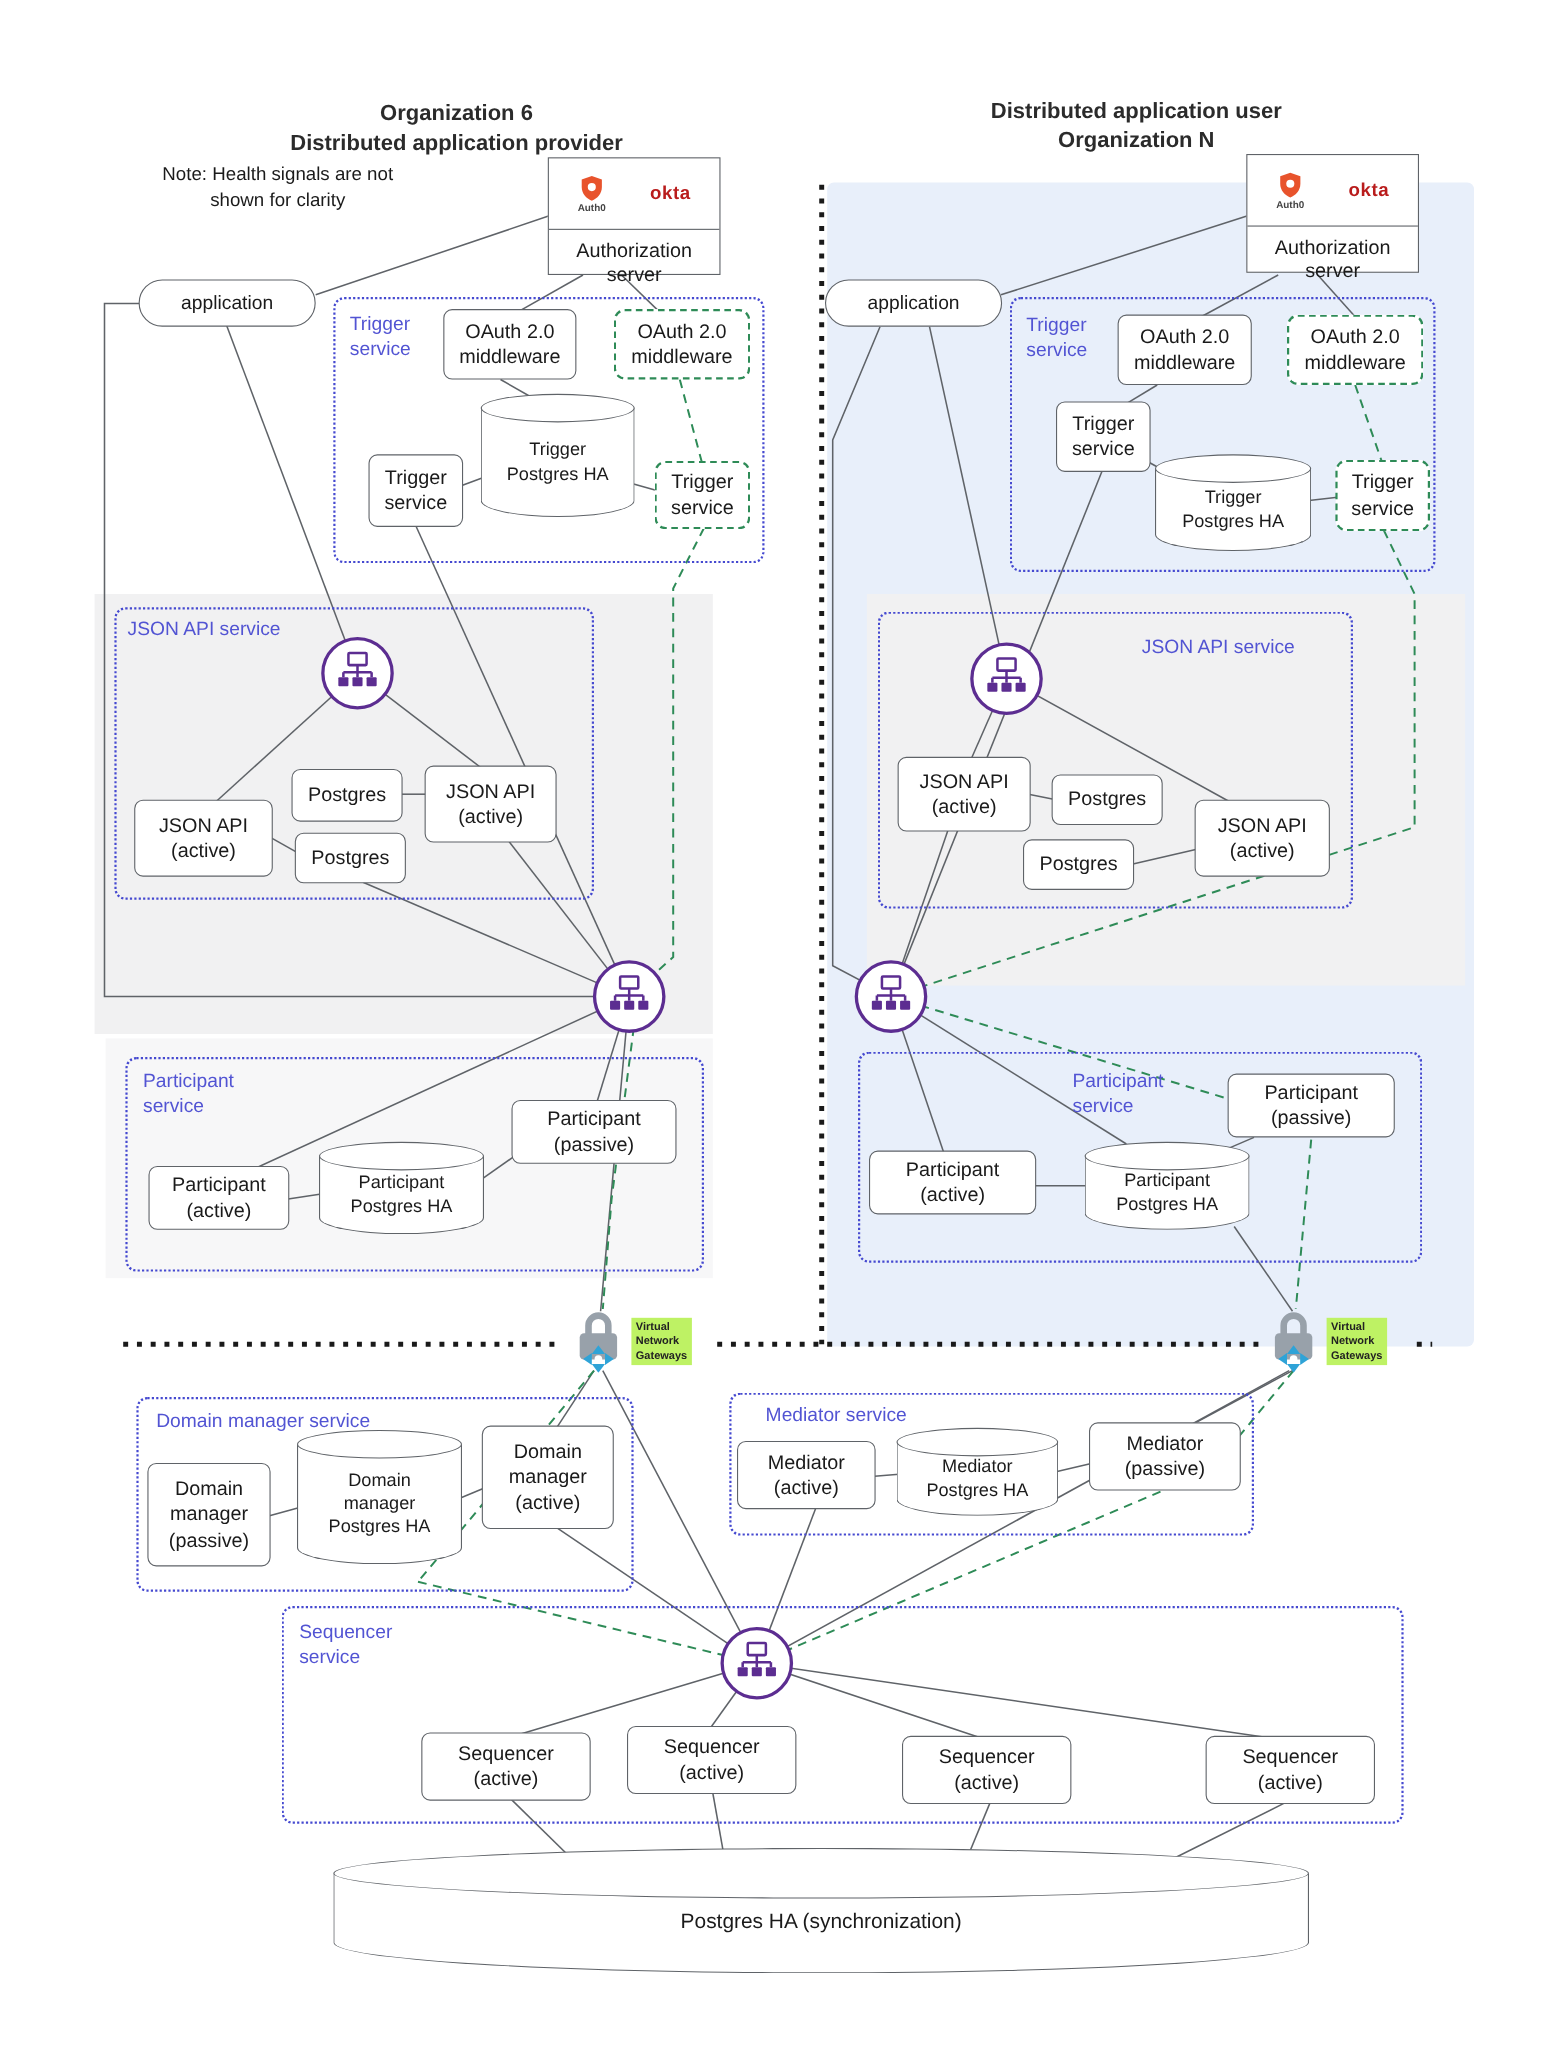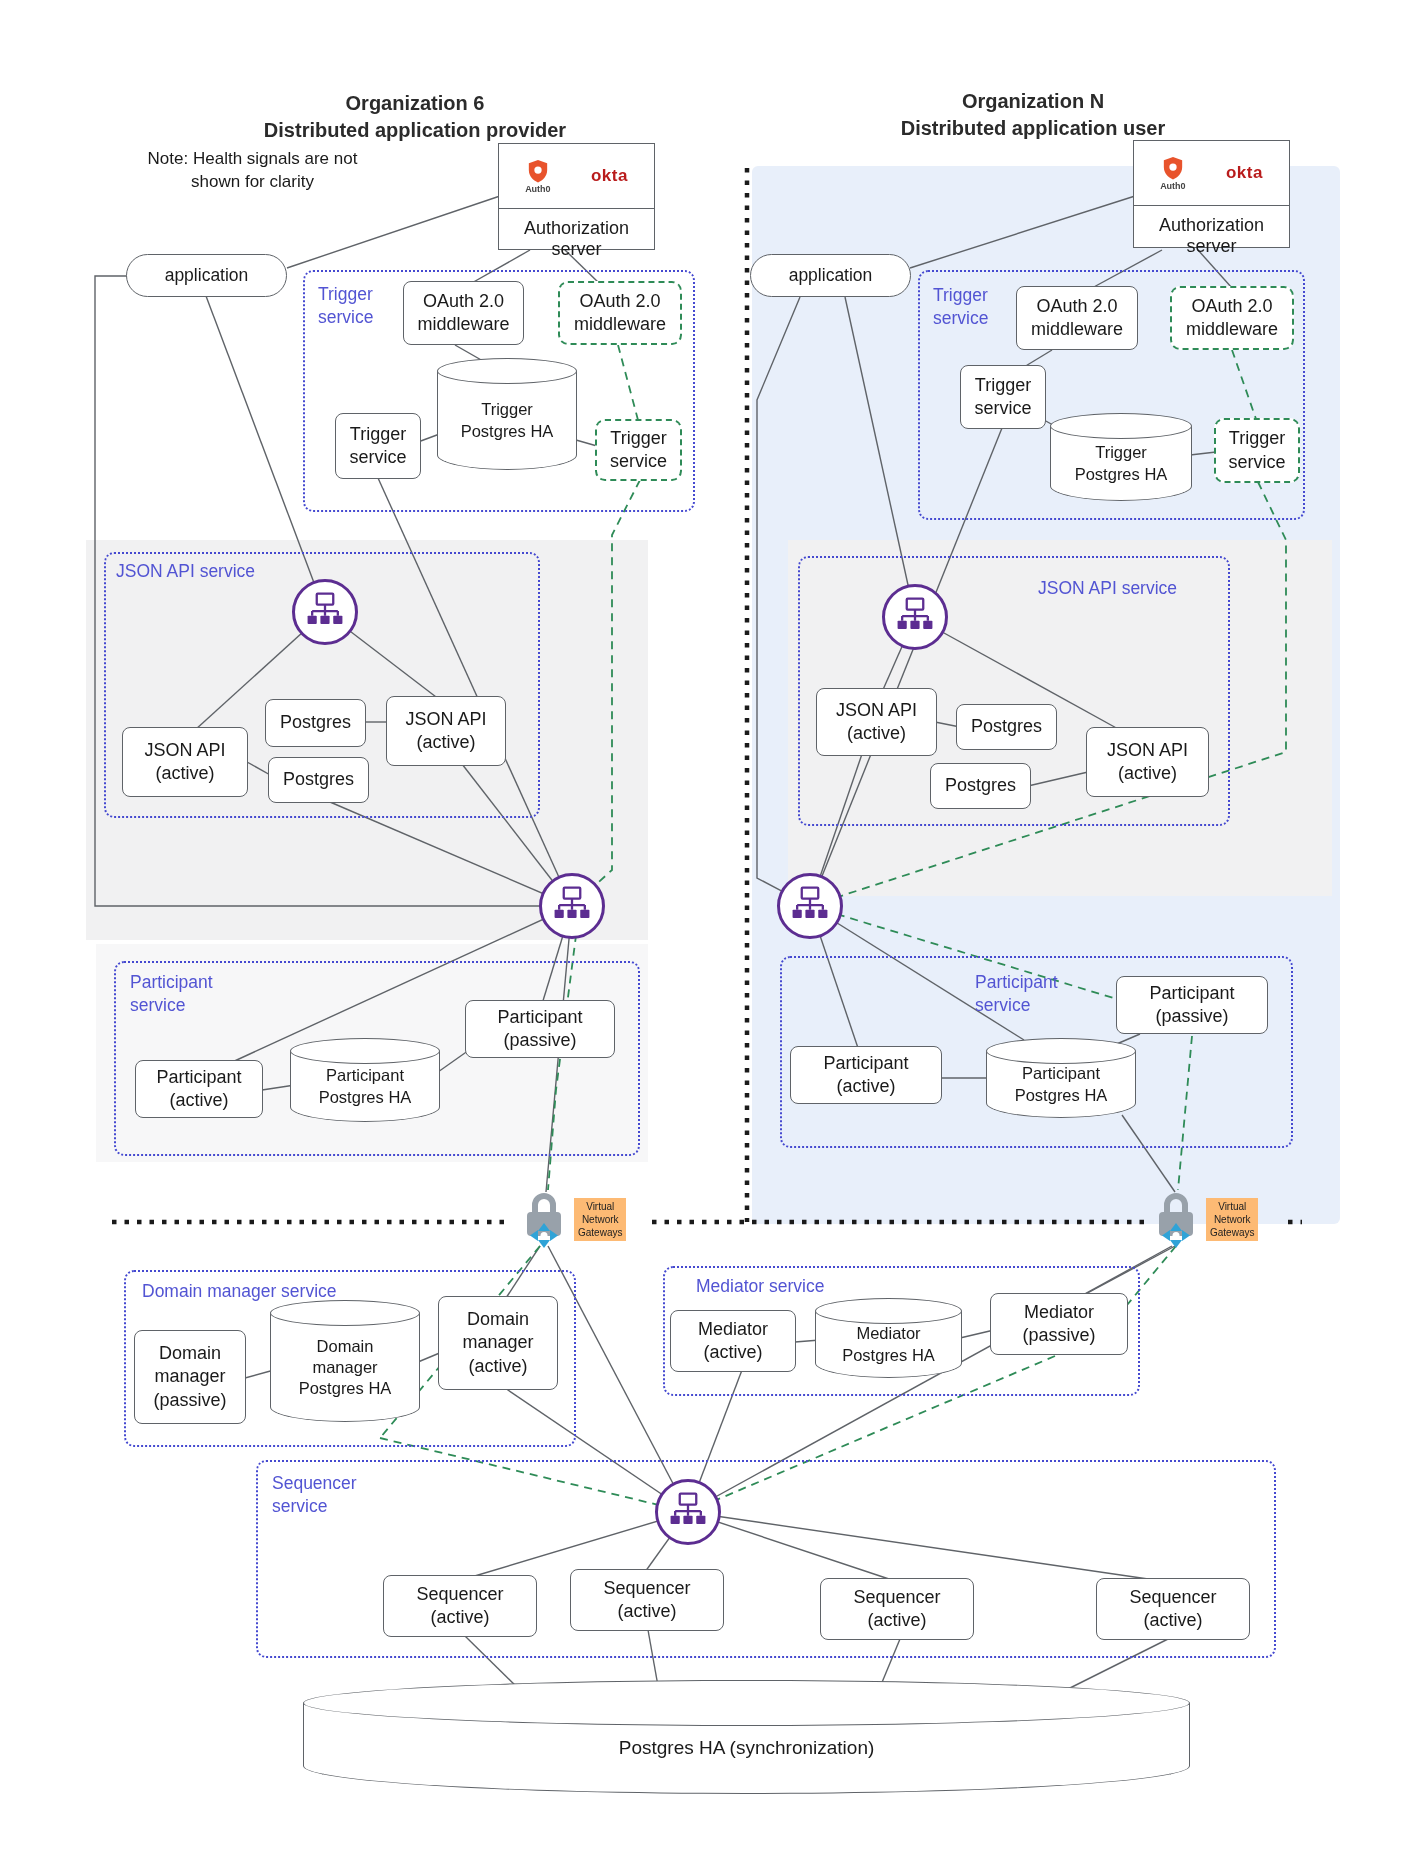--- a/index.html
+++ b/index.html
@@ -36,22 +36,22 @@
       border-radius:50%;background:#fff;display:flex;align-items:center;justify-content:center;}
   
   .auth{position:absolute;box-sizing:border-box;border:1.5px solid #5f6368;background:#fff;}
   .auth-row{display:flex;align-items:center;justify-content:space-around;height:64px;
             border-bottom:1.3px solid #5f6368;padding:0 6px;}
   .auth0blk{display:flex;flex-direction:column;align-items:center;gap:1px;}
   .auth0-text{font-size:9px;color:#444;font-weight:bold;}
   .okta{font-size:17px;font-weight:bold;color:#b91c1c;letter-spacing:.5px;}
   .auth-label{text-align:center;font-size:18px;padding-top:9px;}
   .vng{position:absolute;}
-  .vng-label{position:absolute;background:#fdba74;font-size:10px;line-height:1.3;text-align:center;
-             padding:2px 4px;font-weight:normal;color:#222;}
+  .vng-label{position:absolute;background:#bef264;font-size:10px;line-height:1.3;
+             padding:2px 4px;font-weight:bold;color:#222;}
 </style>
 </head>
 <body>
 
 <div class="canvas">
 
   <svg width="0" height="0" style="position:absolute">
     <symbol id="lbicon" viewBox="0 0 48 48">
       <g stroke="#5c2d91" stroke-width="2.5" fill="none">
         <rect x="15" y="4" width="18" height="12" rx="1"></rect>
@@ -174,22 +174,22 @@
   <div class="region" style="left:780px;top:956px;width:513px;height:192px"></div>
   <div class="region" style="left:124px;top:1270px;width:452px;height:177px"></div>
   <div class="region" style="left:663px;top:1266px;width:477px;height:130px"></div>
   <div class="region" style="left:256px;top:1460px;width:1020px;height:198px"></div>
 
   <div class="org-title" style="left:210px;top:90px;width:410px">
     <div>Organization 6</div>
     <div>Distributed application provider</div>
   </div>
   <div class="org-title" style="left:828px;top:88px;width:410px">
+    <div>Distributed application user</div>
     <div>Organization N</div>
-    <div>Distributed application user</div>
   </div>
   <div class="note pre" style="left:100px;top:148px;width:305px">Note: Health signals are not
 shown for clarity</div>
 
   <div class="auth" style="left:498px;top:143px;width:157px;height:107px">
     <div class="auth-row">
       <div class="auth0blk">
         <svg width="22" height="24" viewBox="0 0 24 26">
             <use href="#auth0shield"></use>
           </svg>

